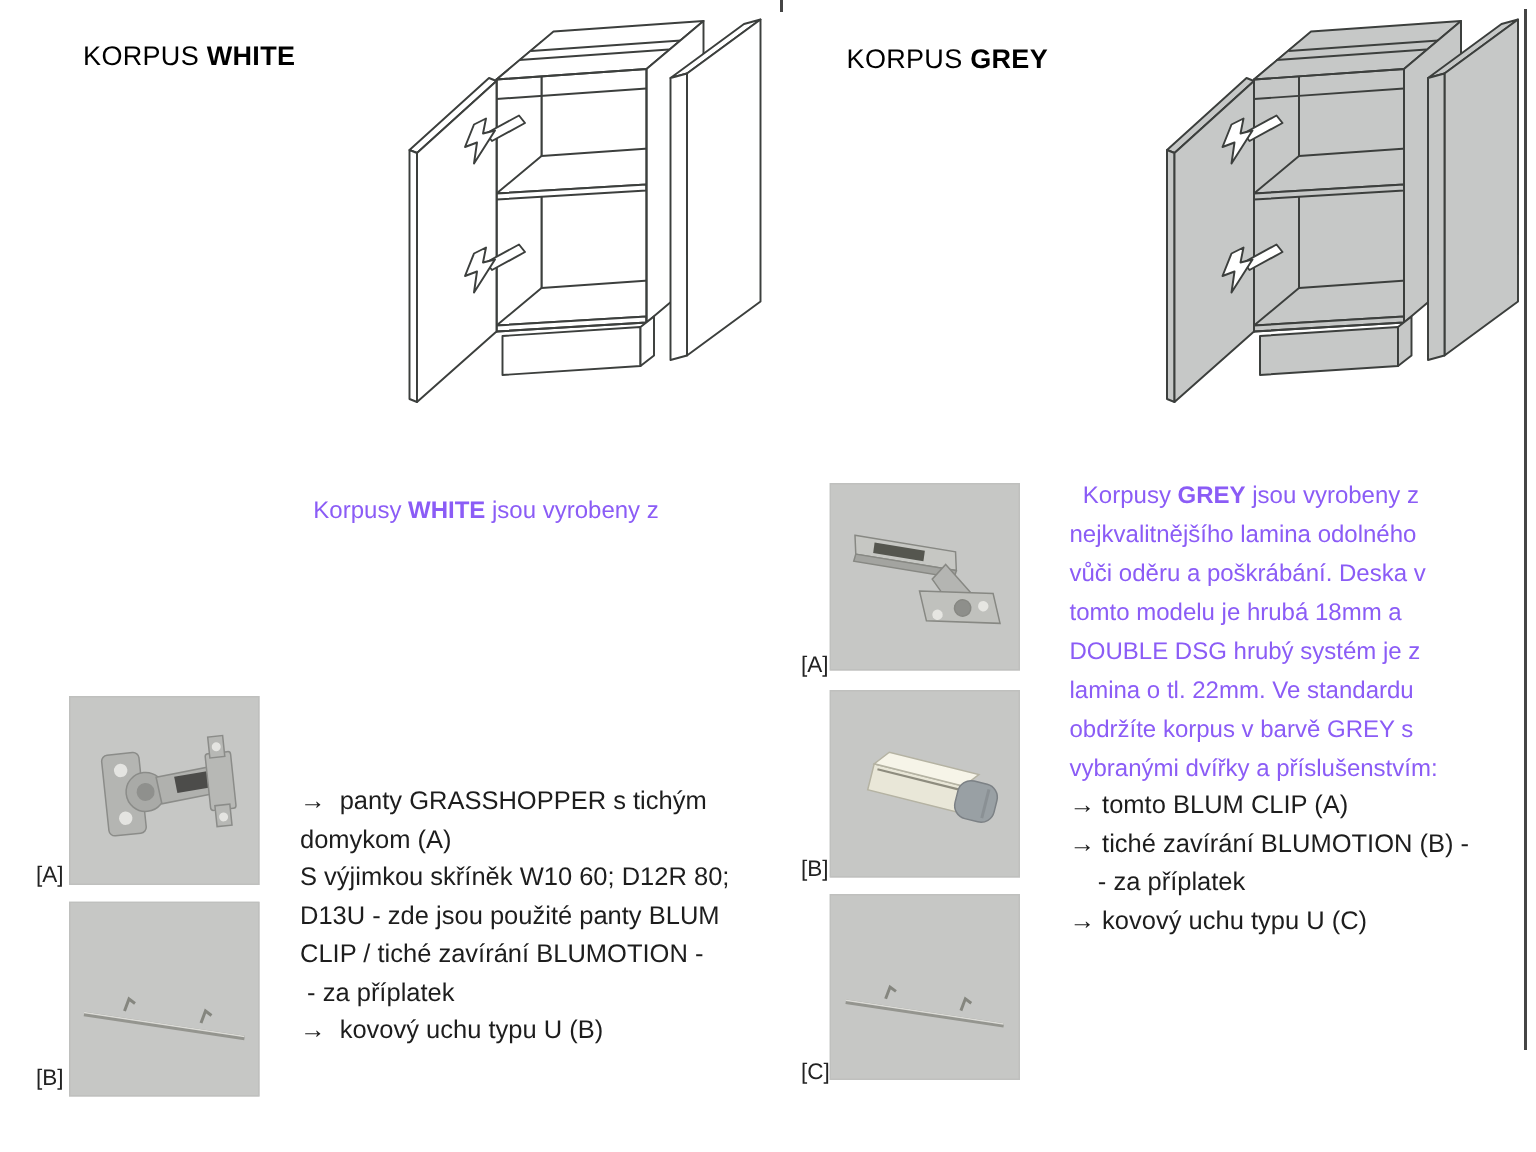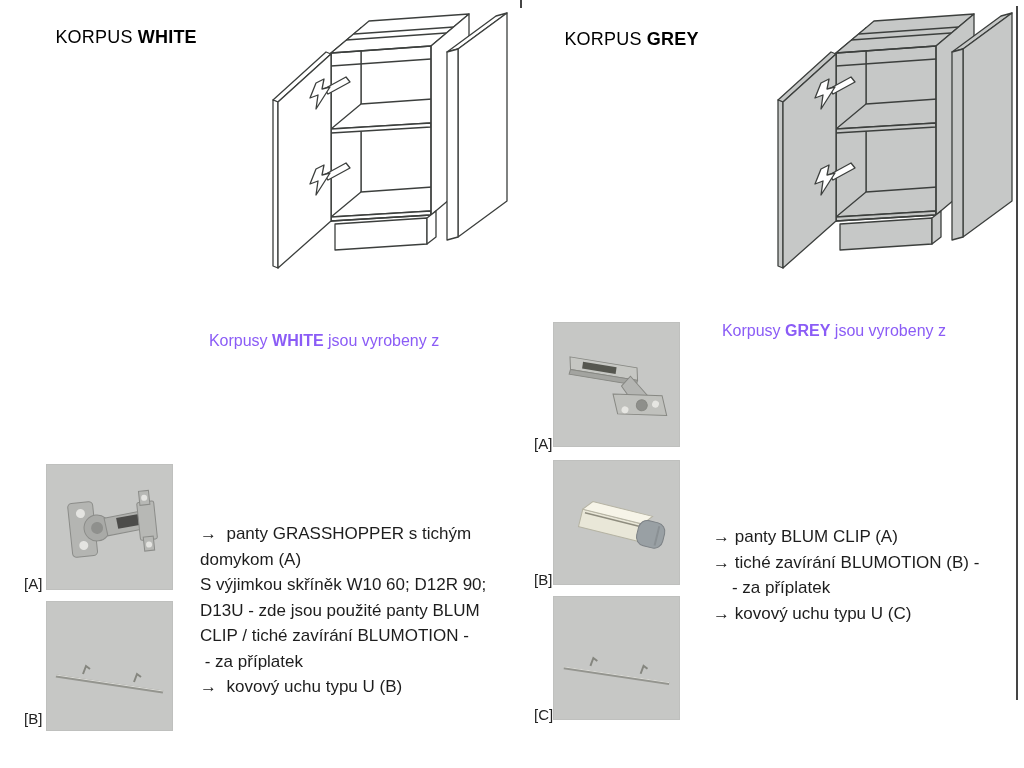--- a/index.html
+++ b/index.html
@@ -124,21 +124,21 @@
   <use href="#cab"></use>
 </svg>
 
 <div class="para" style="left:200px;top:302px;width:322px">
   <span>Korpusy </span><span class="bold">WHITE</span><span> jsou vyrobeny z
 </span>
 </div>
 
 <div class="list" style="left:200px;top:521px;width:330px">→  panty GRASSHOPPER s tichým
 domykom (A)
-S výjimkou skříněk W10 60; D12R 90;
+S výjimkou skříněk W10 60; D12R 80;
 D13U - zde jsou použité panty BLUM
 CLIP / tiché zavírání BLUMOTION -
  - za příplatek
 →  kovový uchu typu U (B)</div>
 
 <div class="photo" style="left:46px;top:464px;width:127px;height:126px">
   <svg>
       <use href="#hinge-top"></use>
     </svg>
 </div>
@@ -154,24 +154,30 @@
 <div class="title" style="left:554px;top:8px">
   <span>KORPUS </span><span class="bold">GREY</span>
 </div>
 
 <svg class="cab grey" style="left:765px;top:5px" width="260" height="295">
   <use href="#cab"></use>
 </svg>
 
 <div class="para" style="left:713px;top:292px;width:285px">
   <span>Korpusy </span><span class="bold">GREY</span><span> jsou vyrobeny z
-</span>
-</div>
-
-<div class="list" style="left:713px;top:524px;width:300px">→ panty BLUM CLIP (A)
+</span><span>nejkvalitnějšího lamina odolného
+vůči oděru a poškrábání. Deska v
+tomto modelu je hrubá 18mm a
+DOUBLE DSG hrubý systém je z
+lamina o tl. 22mm. Ve standardu
+obdržíte korpus v barvě GREY s
+vybranými dvířky a příslušenstvím:</span>
+</div>
+
+<div class="list" style="left:713px;top:524px;width:300px">→ tomto BLUM CLIP (A)
 → tiché zavírání BLUMOTION (B) -
     - za příplatek
 → kovový uchu typu U (C)</div>
 
 <div class="photo" style="left:553px;top:322px;width:127px;height:125px">
   <svg>
       <use href="#hinge-angled"></use>
     </svg>
 </div>
 <div class="plabel" style="left:534px;top:435px">[A]</div>

